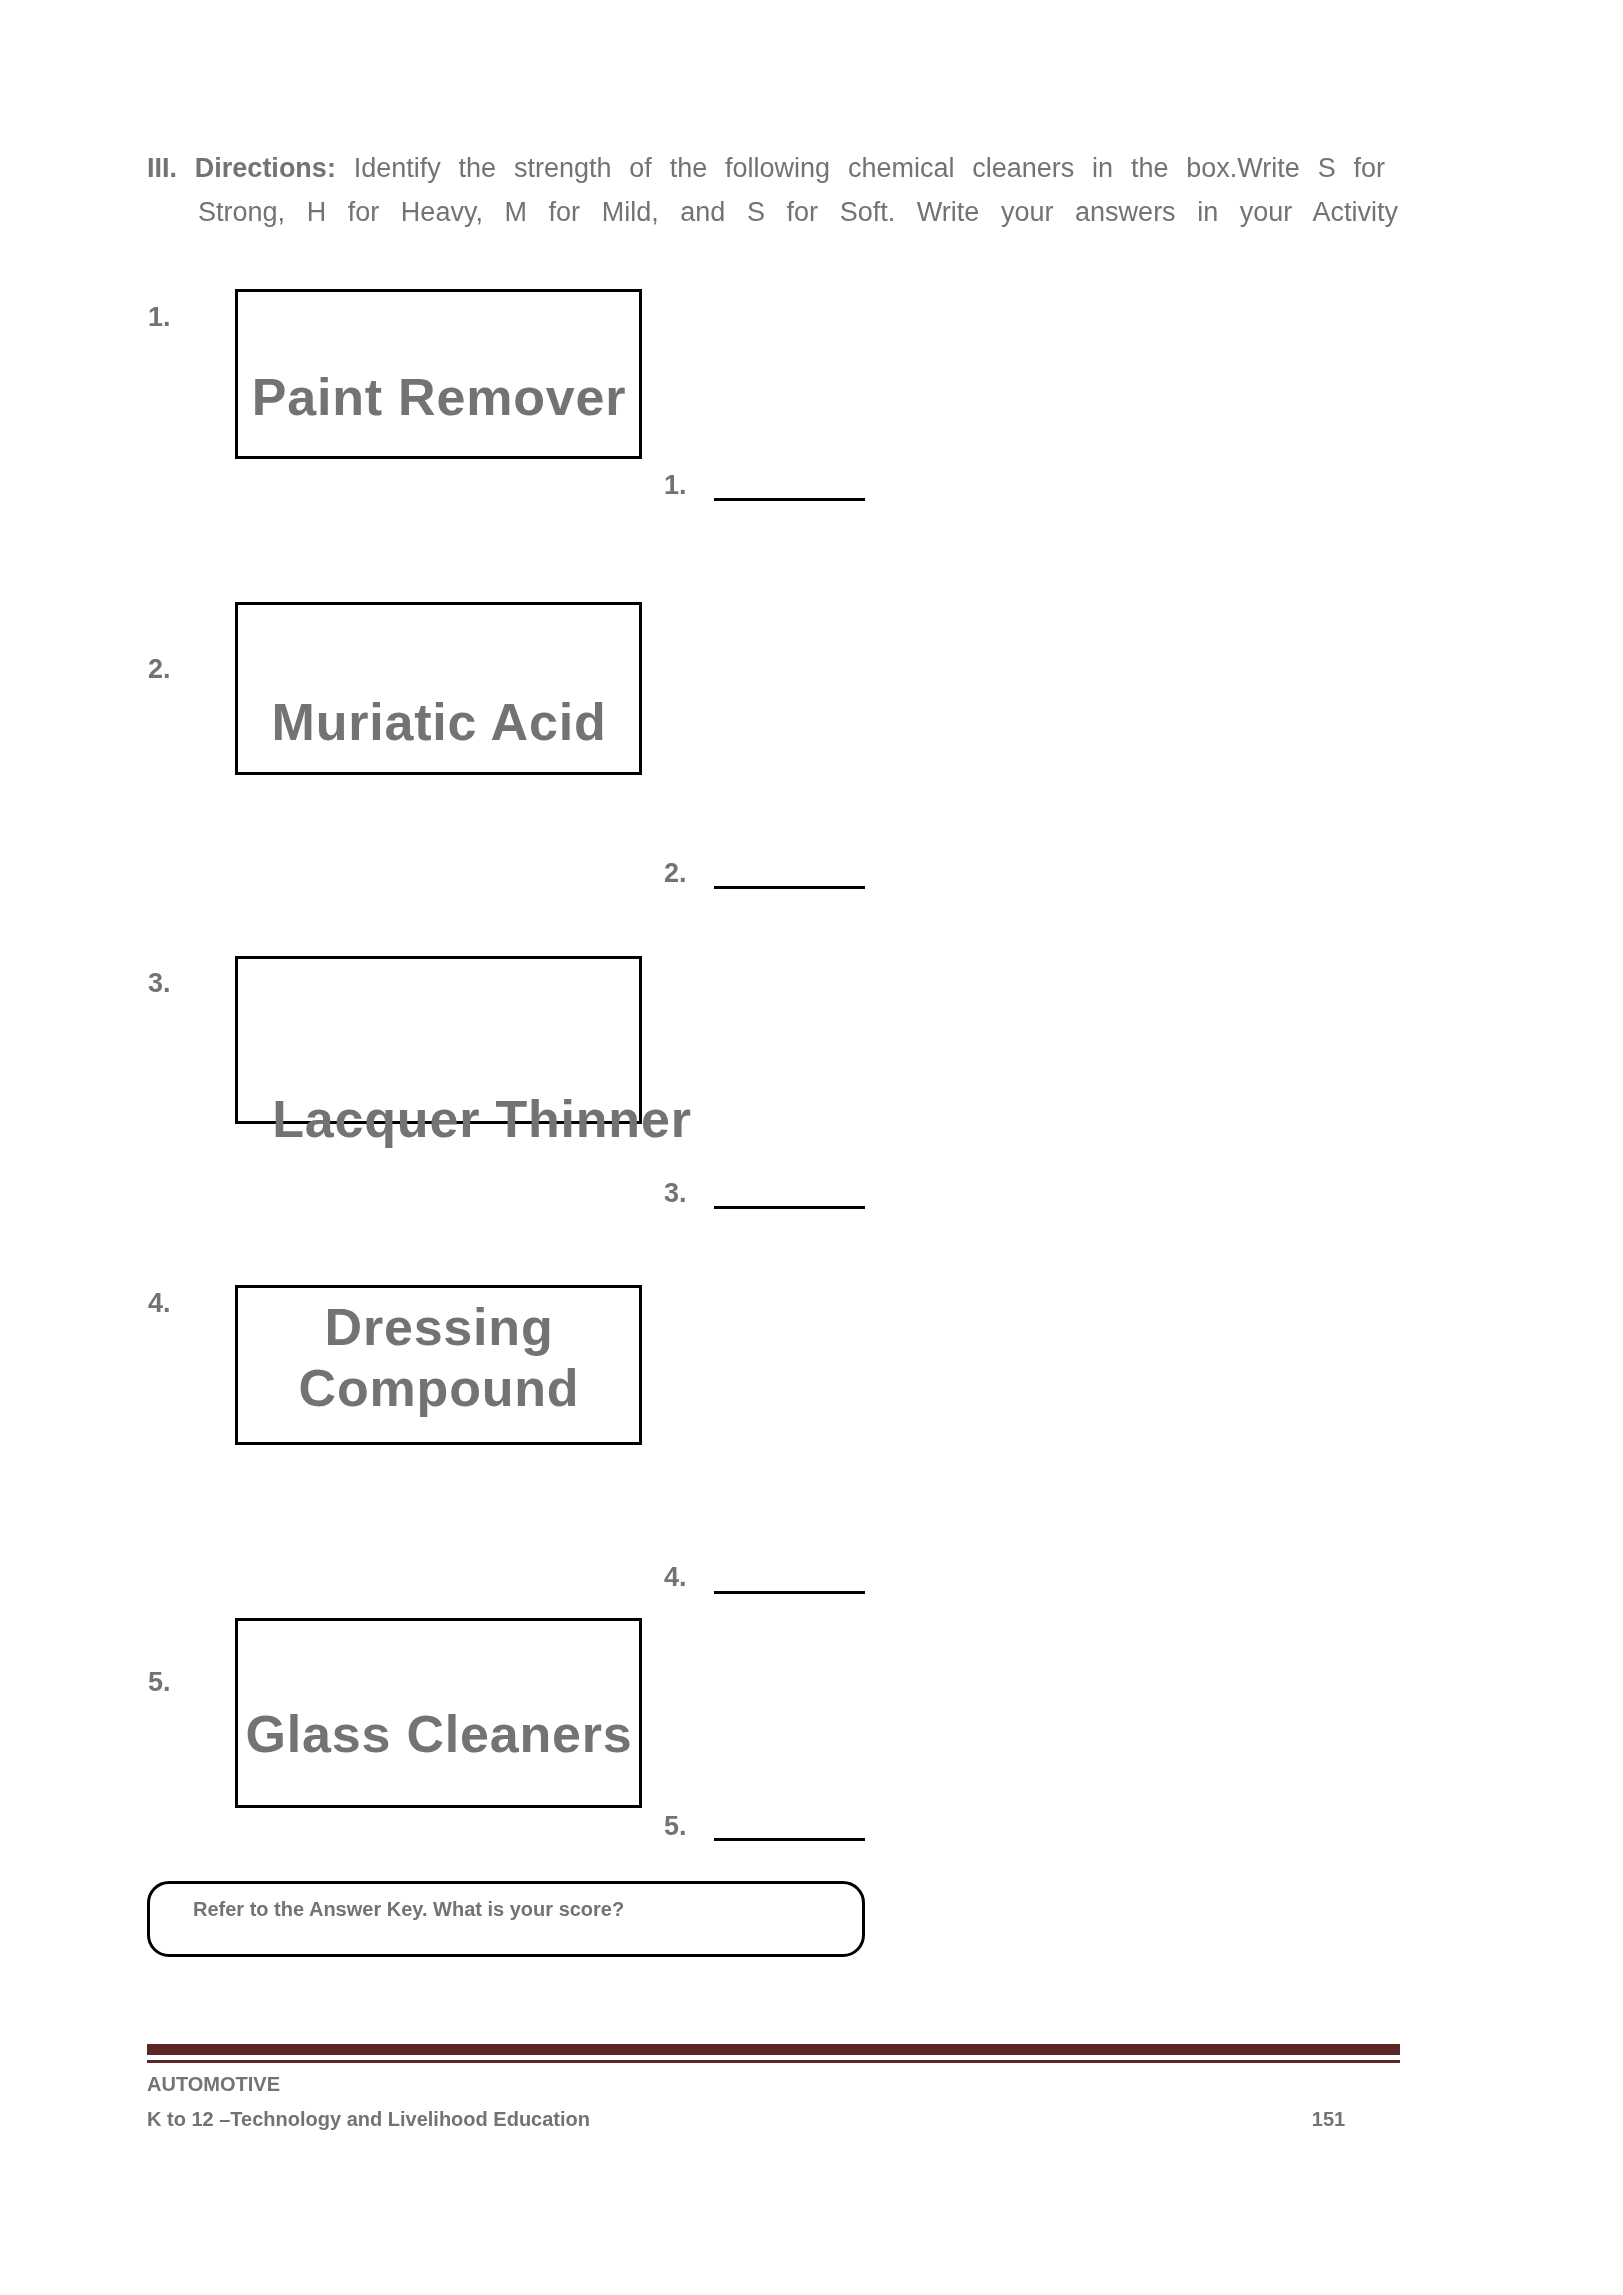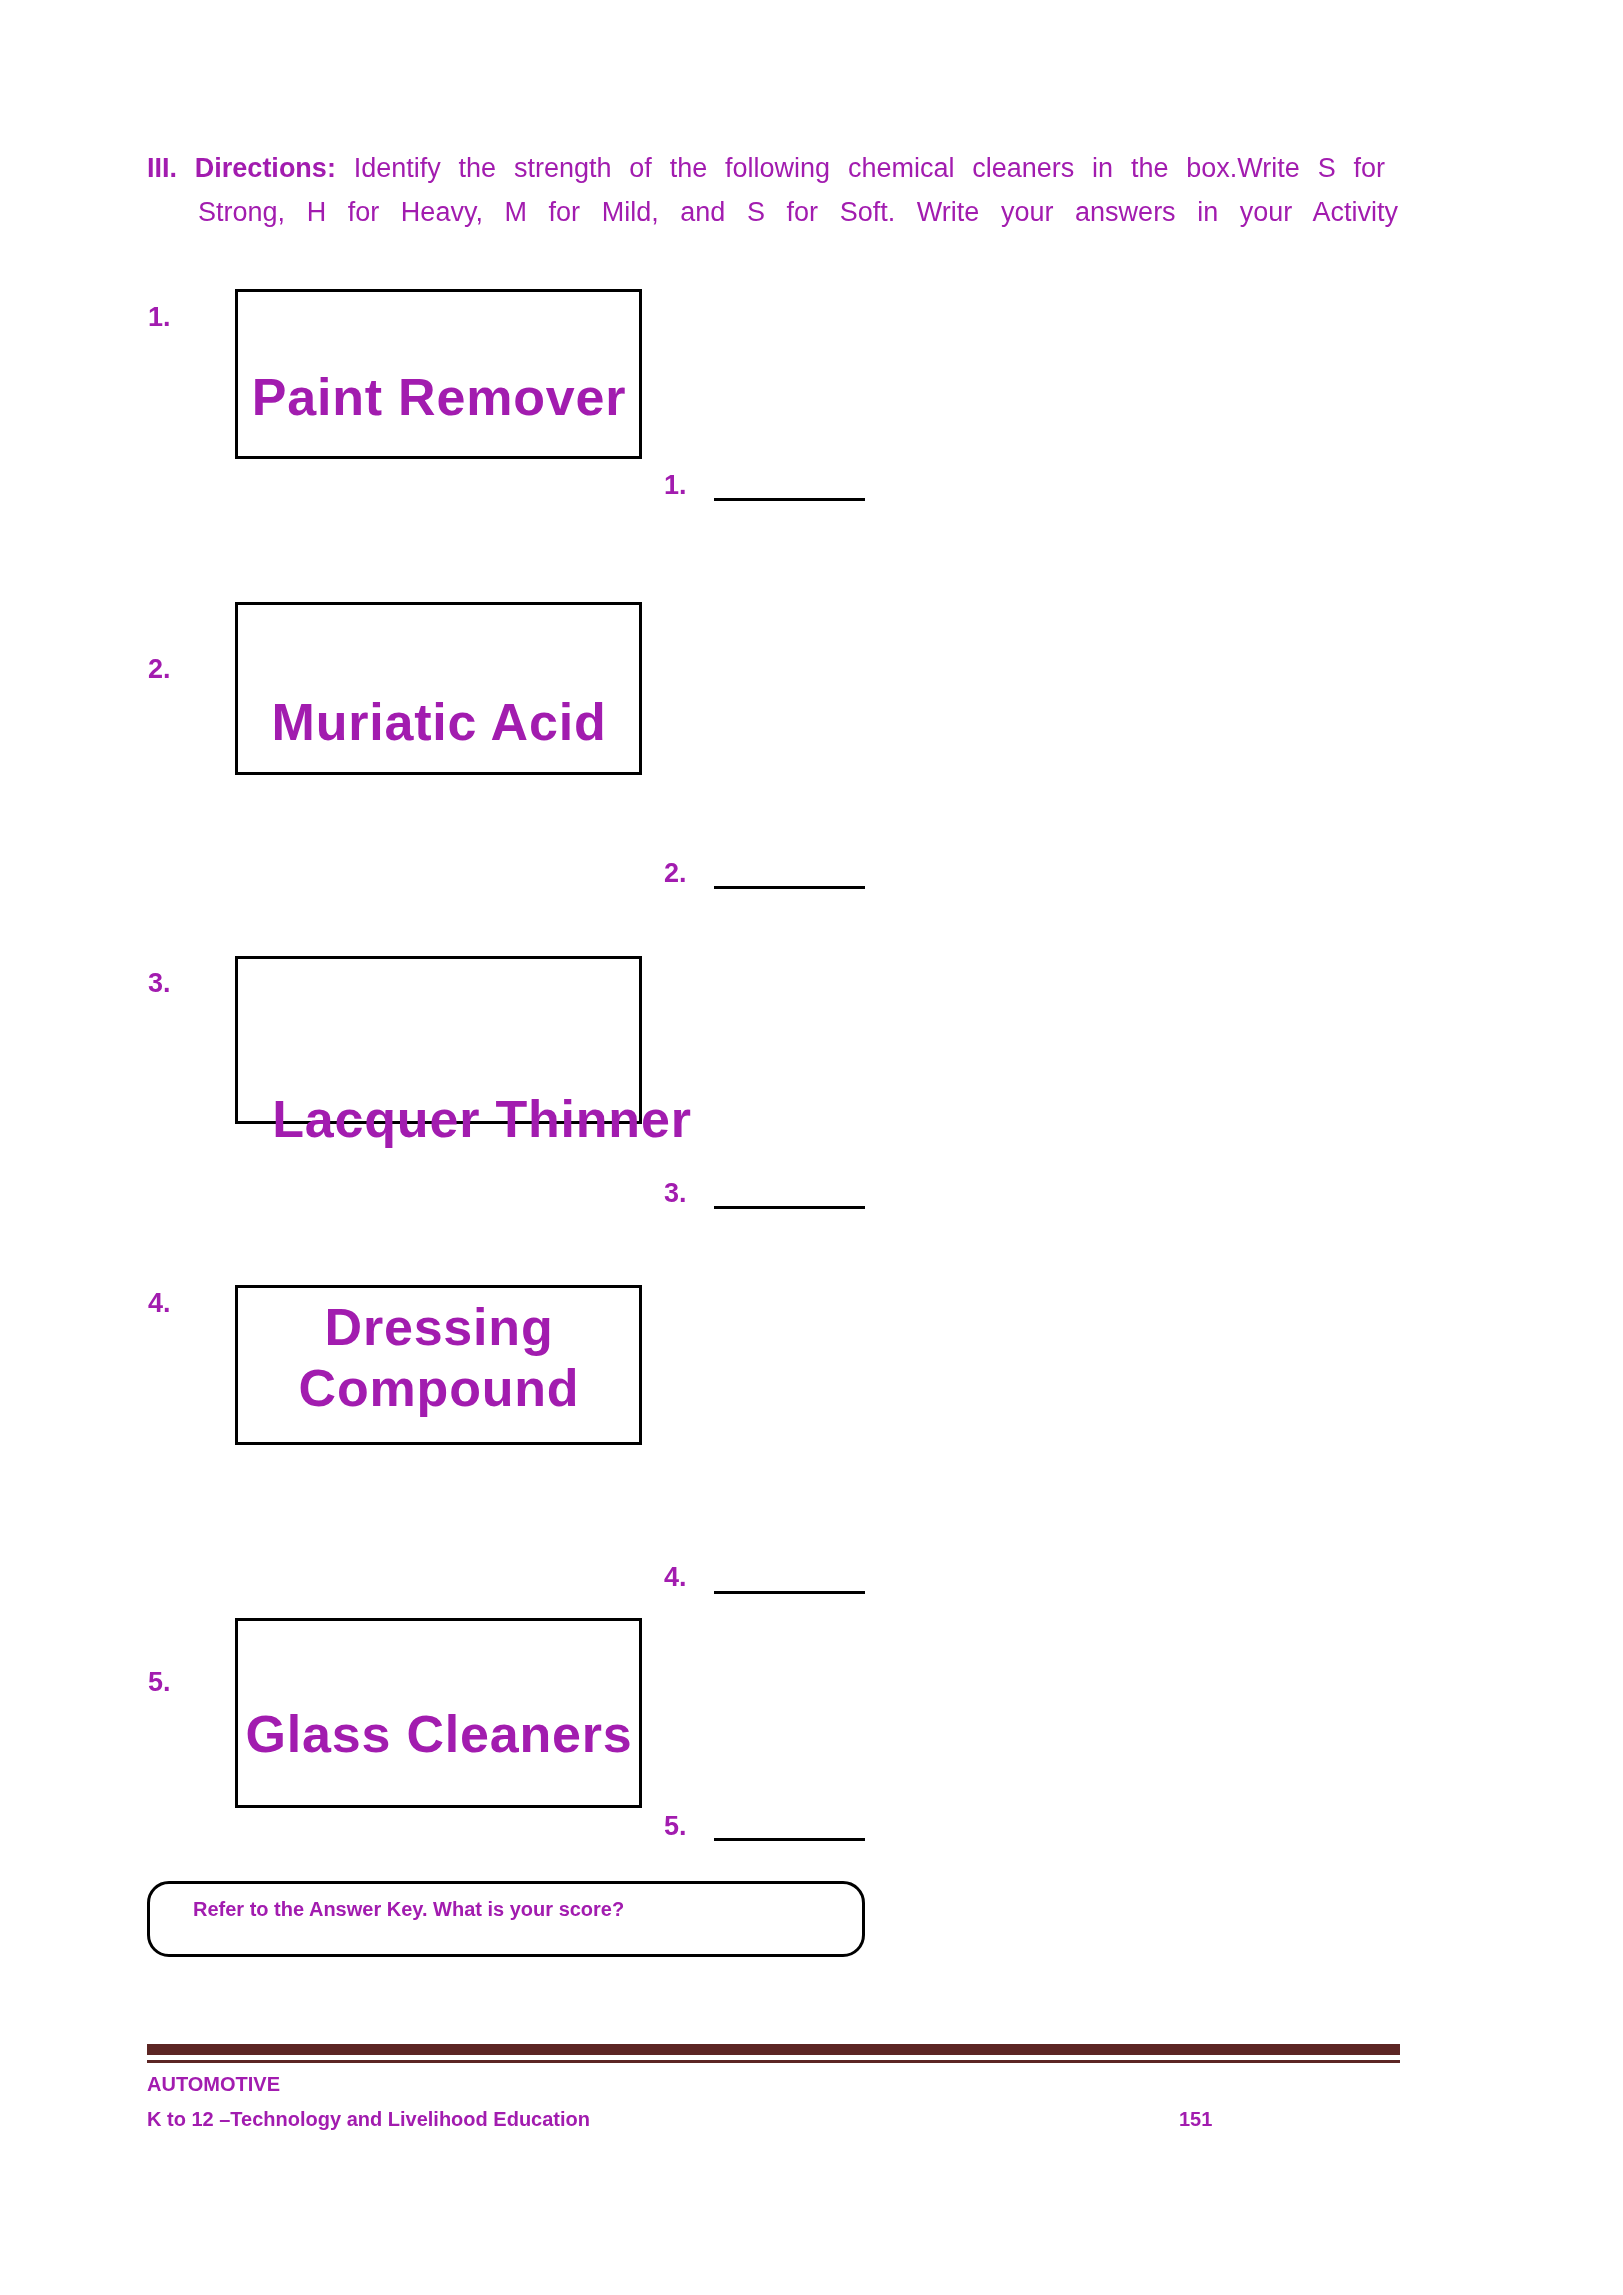--- a/index.html
+++ b/index.html
@@ -2,21 +2,21 @@
 <html style="font-size:12.7px"><head>
 <meta charset="utf-8">
 <style>
   html, body { margin: 0; padding: 0; background: #ffffff; }
   .page {
     position: relative;
     width: 1624px;
     height: 2295px;
     background: #ffffff;
     font-family: "Liberation Sans", sans-serif;
-    color: #a21caf;
+    color: #737373;
     overflow: hidden;
   }
   .t { position: absolute; font-size: 27px; line-height: 35px; }
   .nowrap { white-space: nowrap; }
   .bold { font-weight: bold; }
   .just { text-align: justify; text-align-last: justify; }
   .num { font-size: 27px; font-weight: bold; white-space: nowrap; }
   .box {
     position: absolute;
     border: 3.2px solid #000000;
@@ -84,16 +84,16 @@
   <div class="uline" style="left:714px; top:1838px; width:151px;"></div>
 
   <div class="scorebox" style="left:147px; top:1881px; width:718px; height:76px;"></div>
   <div class="t bold nowrap" style="left:193px; top:1892px; font-size:20px;">Refer to the Answer Key. What is your score?</div>
 
   <div class="footer-rule" style="left: 147px; top: 2044px; width: 1253px; height: 11px; background: rgb(92, 38, 36);"></div>
   <div class="footer-rule" style="left: 147px; top: 2060px; width: 1253px; height: 3.2px; background: rgb(92, 38, 36);"></div>
 
   <div class="ftext" style="left:147px; top:2068px;">AUTOMOTIVE</div>
   <div class="ftext" style="left:147px; top:2103px;">K to 12 –Technology and Livelihood Education</div>
-  <div class="ftext" style="left:1179px; top:2103px; width:147px; text-align:left;">151</div>
+  <div class="ftext" style="left:1255px; top:2103px; width:147px; text-align:center;">151</div>
 
 </div>
 
 
 </body></html>

